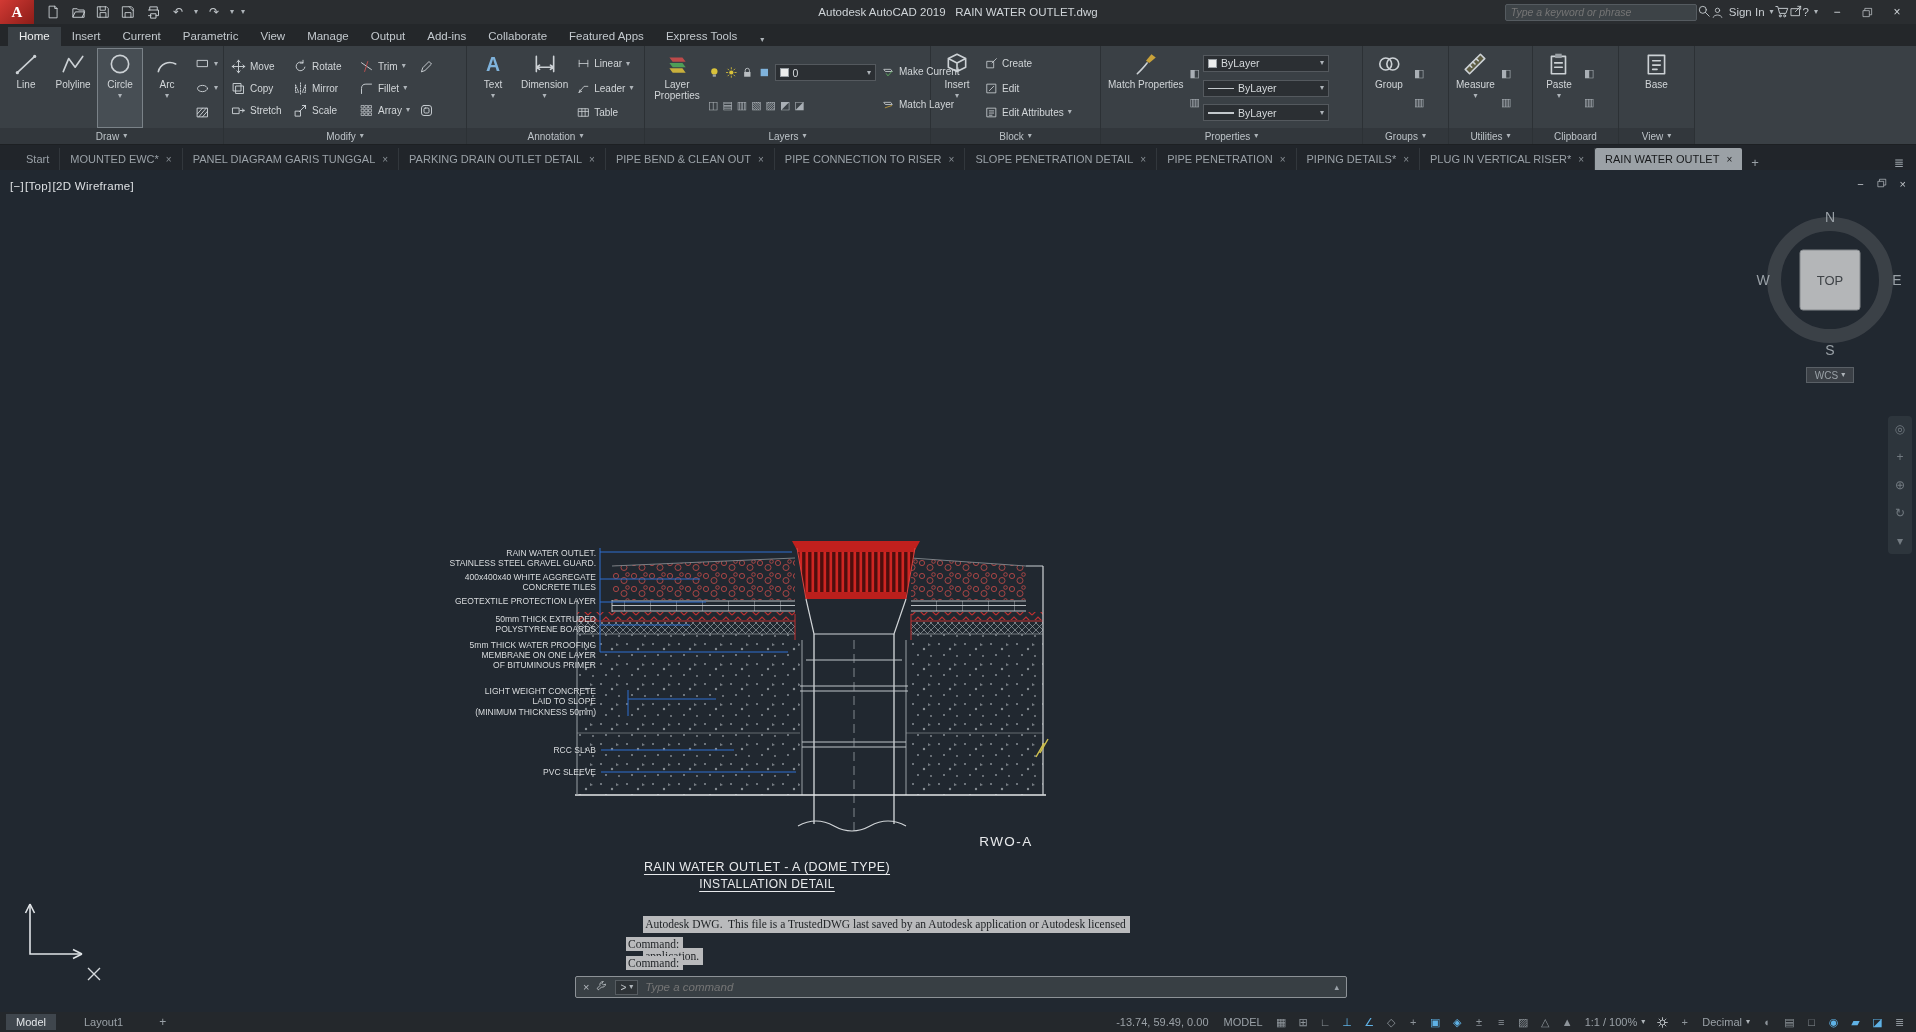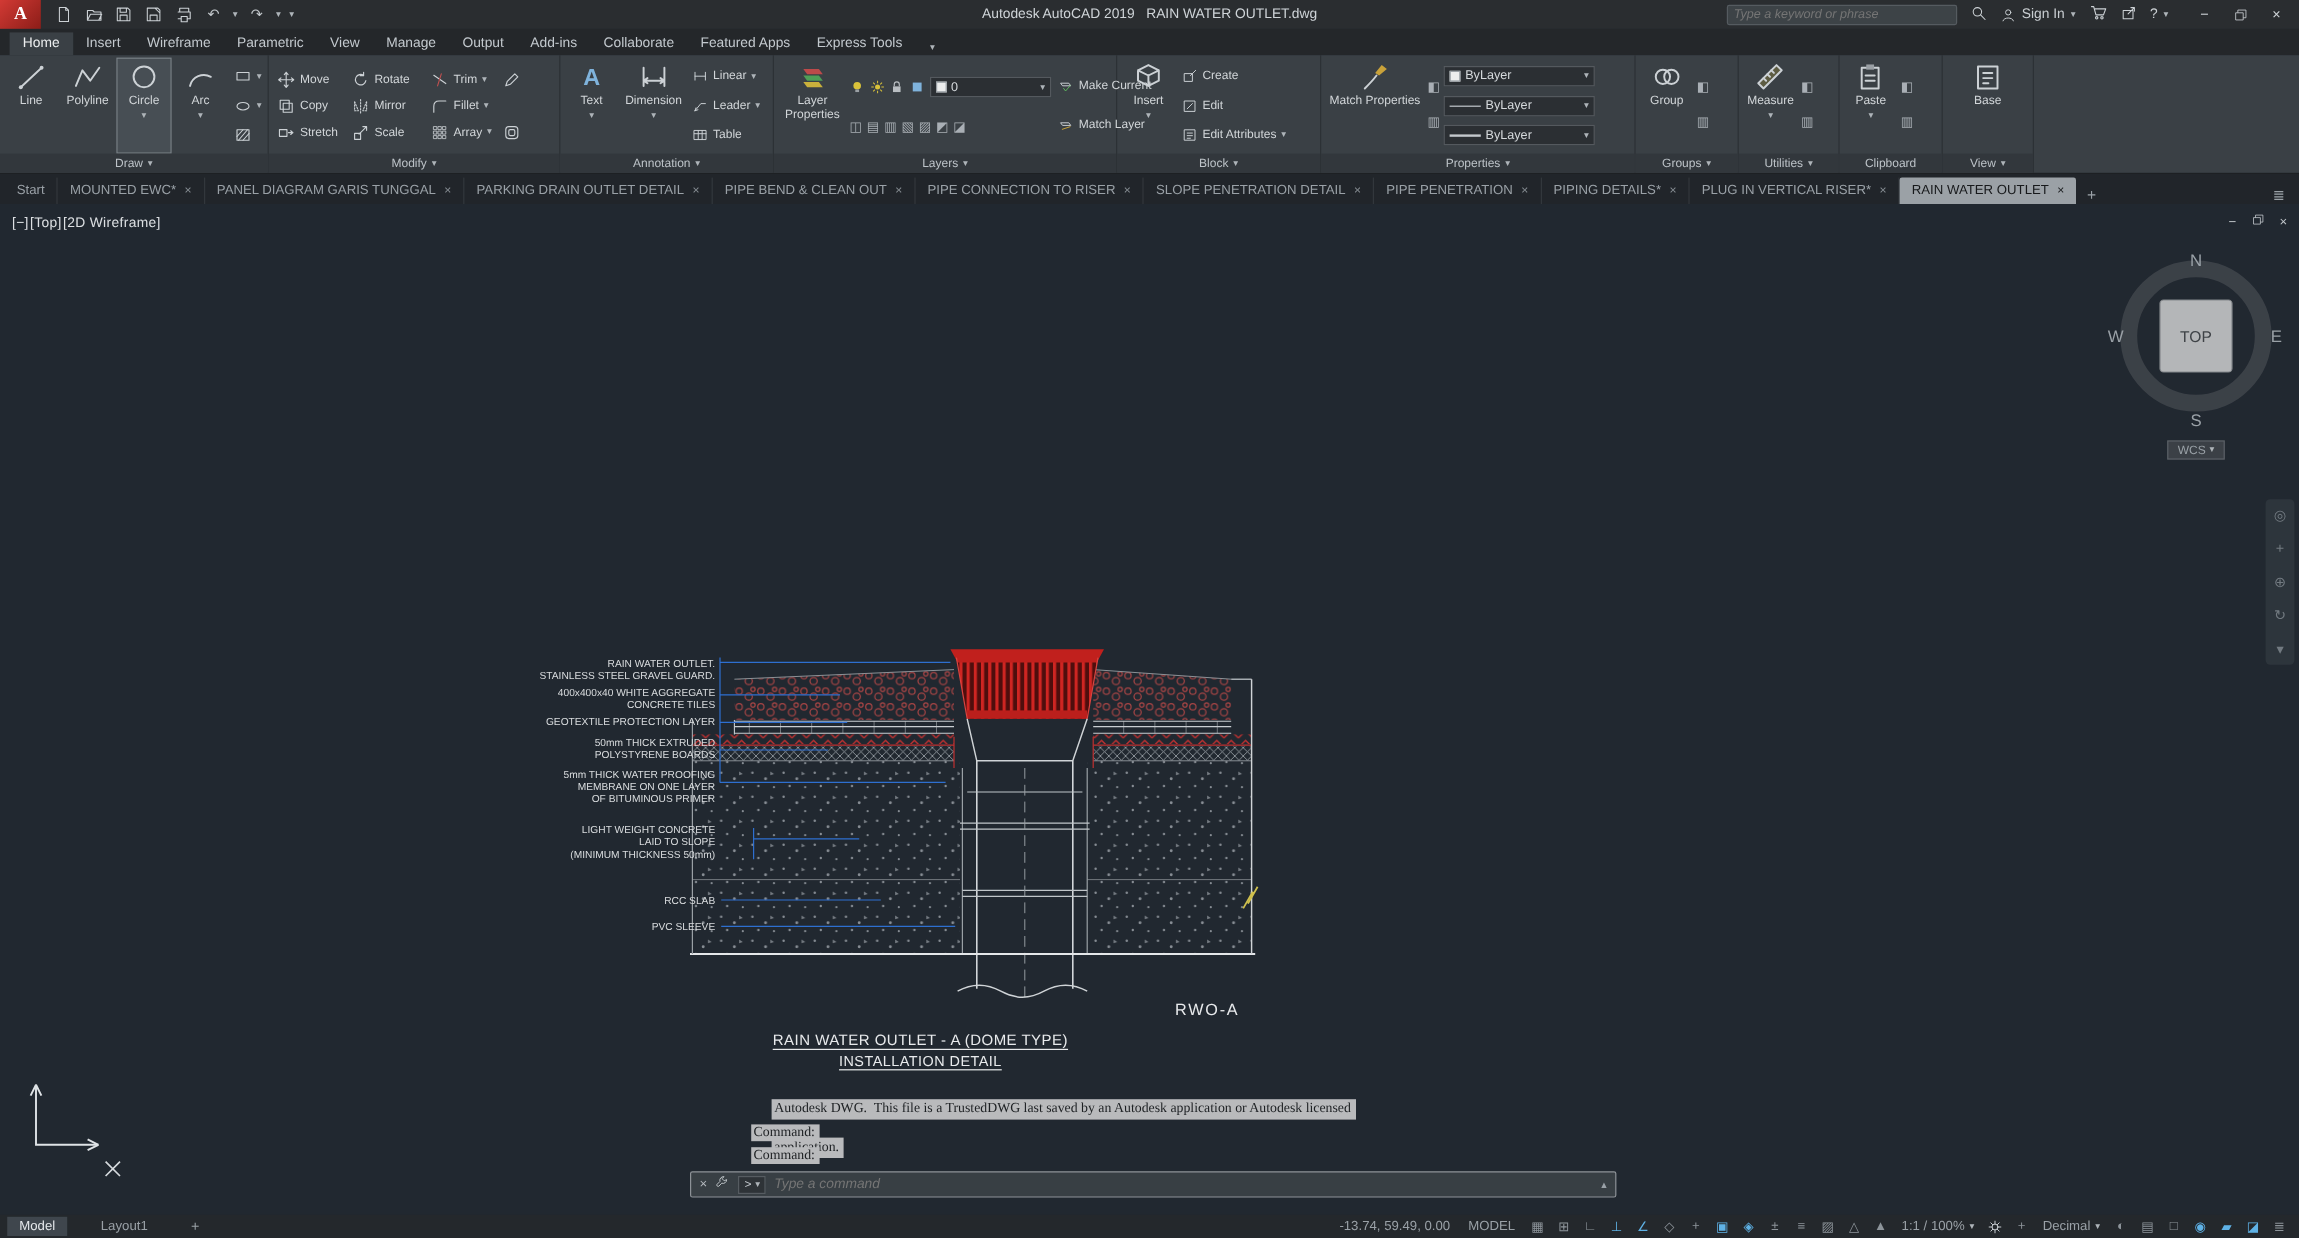--- a/index.html
+++ b/index.html
@@ -5,21 +5,21 @@
 *{margin:0;padding:0;box-sizing:border-box}
 html,body{width:1916px;height:1032px;overflow:hidden;background:#212830;font-family:"Liberation Sans",sans-serif}
 .app{width:1916px;height:1032px;display:flex;flex-direction:column;background:#212830}
 
 
 .titlebar{height:24px;background:#2a2d30;display:flex;align-items:center;color:#c8cdd1;font-size:11.5px;position:relative;flex:0 0 auto}
 .logo{width:34px;height:24px;background:linear-gradient(135deg,#d23a34,#8c1d18);display:flex;align-items:center;justify-content:center;color:#fff;font-weight:bold;font-size:15px;font-family:"Liberation Serif",serif}
 .qat{display:flex;align-items:center;gap:7px;padding:0 10px}
 .qbtn{width:18px;height:18px;display:flex;align-items:center;justify-content:center;color:#c3c8cc;font-size:12px}
 .title-center{position:absolute;left:50%;transform:translateX(-50%);white-space:pre;color:#cfd4d8}
-.tb-right{margin-left:auto;display:flex;align-items:center;gap:11px;padding-right:4px}
+.tb-right{margin-left:auto;display:flex;align-items:center;padding-right:4px}
 .search-box{width:192px;height:17px;background:#3d4347;border:1px solid #555b60;border-radius:2px;display:flex;align-items:center;padding:0 5px;gap:4px}
 .search-box input{flex:1;background:transparent;border:0;outline:0;color:#9aa1a8;font-style:italic;font-size:10.5px;font-family:"Liberation Sans",sans-serif}
 .signin{display:flex;align-items:center;gap:5px}
 .caret{font-size:8px;color:#aeb4b9;line-height:1}
 .win-btns{display:flex;margin-left:4px}
 .win-btn{width:30px;height:22px;display:flex;align-items:center;justify-content:center;color:#cfd4d8;font-size:12px}
 
 
 .menubar{height:22px;background:#24272a;display:flex;align-items:flex-end;padding-left:8px;color:#c3c9ce;font-size:11.5px;flex:0 0 auto}
 .mtab{padding:3px 11px 4px;white-space:nowrap}
@@ -43,21 +43,21 @@
 .mini{color:#a9afb5;font-size:11px;line-height:1;text-align:center}
 .strip{color:#a9afb5;font-size:11px;letter-spacing:4px;white-space:nowrap}
 svg.ic{stroke:#ccd1d5;fill:none;stroke-width:1.5;stroke-linecap:round;stroke-linejoin:round}
 .i24{width:26px;height:26px}.i16{width:15px;height:15px}.i13{width:13px;height:13px}
 .layers-mid{display:flex;flex-direction:column;justify-content:space-evenly;gap:3px;width:168px}
 .lrow{display:flex;align-items:center;gap:4px}
 .layers-right{display:flex;flex-direction:column;justify-content:space-evenly}
 .rib-fill{flex:1}
 
 
-.doctabs{height:25px;background:#21252a;display:flex;align-items:flex-end;padding-left:4px;font-size:11px;color:#9aa1a7;flex:0 0 auto}
+.doctabs{height:25px;background:#21252a;display:flex;align-items:flex-end;padding-left:16px;font-size:11px;color:#9aa1a7;flex:0 0 auto}
 .dtab{height:22px;display:flex;align-items:center;gap:7px;padding:0 10px;border-right:1px solid #32373c;white-space:nowrap}
 .dtab .tx{font-size:10px;opacity:.85}
 .dtab.active{background:#9ba1a6;color:#17191b;border-radius:2px 2px 0 0;border-right:0}
 .dtab.active .tx{opacity:1}
 .dtab-plus{padding:0 9px;font-size:13px;color:#9aa1a7}
 .dtabs-end{margin-left:auto;padding:0 12px;color:#9aa1a7;font-size:12px}
 
 
 .viewport{flex:1;position:relative;background:#212830;overflow:hidden}
 svg.drawing{position:absolute;inset:0}
@@ -170,21 +170,21 @@
             </svg>
           </span>
         <span class="win-btn">×</span>
       </div>
     </div>
   </header>
 
   <nav class="menubar">
     <span class="mtab active">Home</span>
     <span class="mtab">Insert</span>
-    <span class="mtab">Wireframe</span>
+    <span class="mtab">Current</span>
     <span class="mtab">Parametric</span>
     <span class="mtab">View</span>
     <span class="mtab">Manage</span>
     <span class="mtab">Output</span>
     <span class="mtab">Add-ins</span>
     <span class="mtab">Collaborate</span>
     <span class="mtab">Featured Apps</span>
     <span class="mtab">Express Tools</span>
     <span class="mtab-extra">
         <span class="caret">▾</span>

